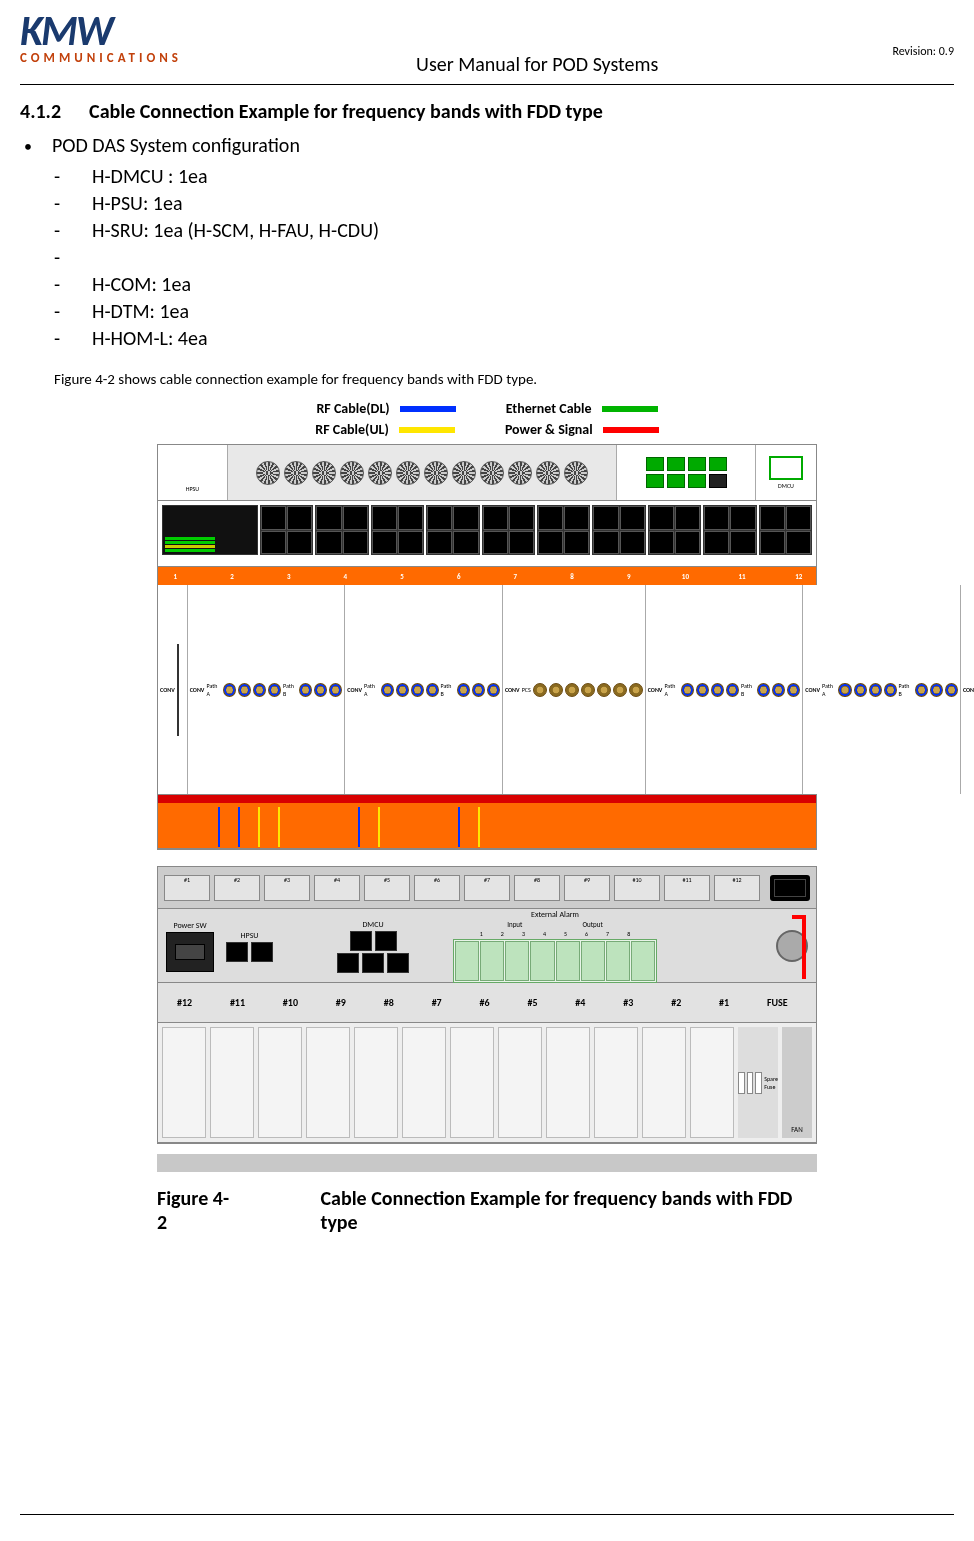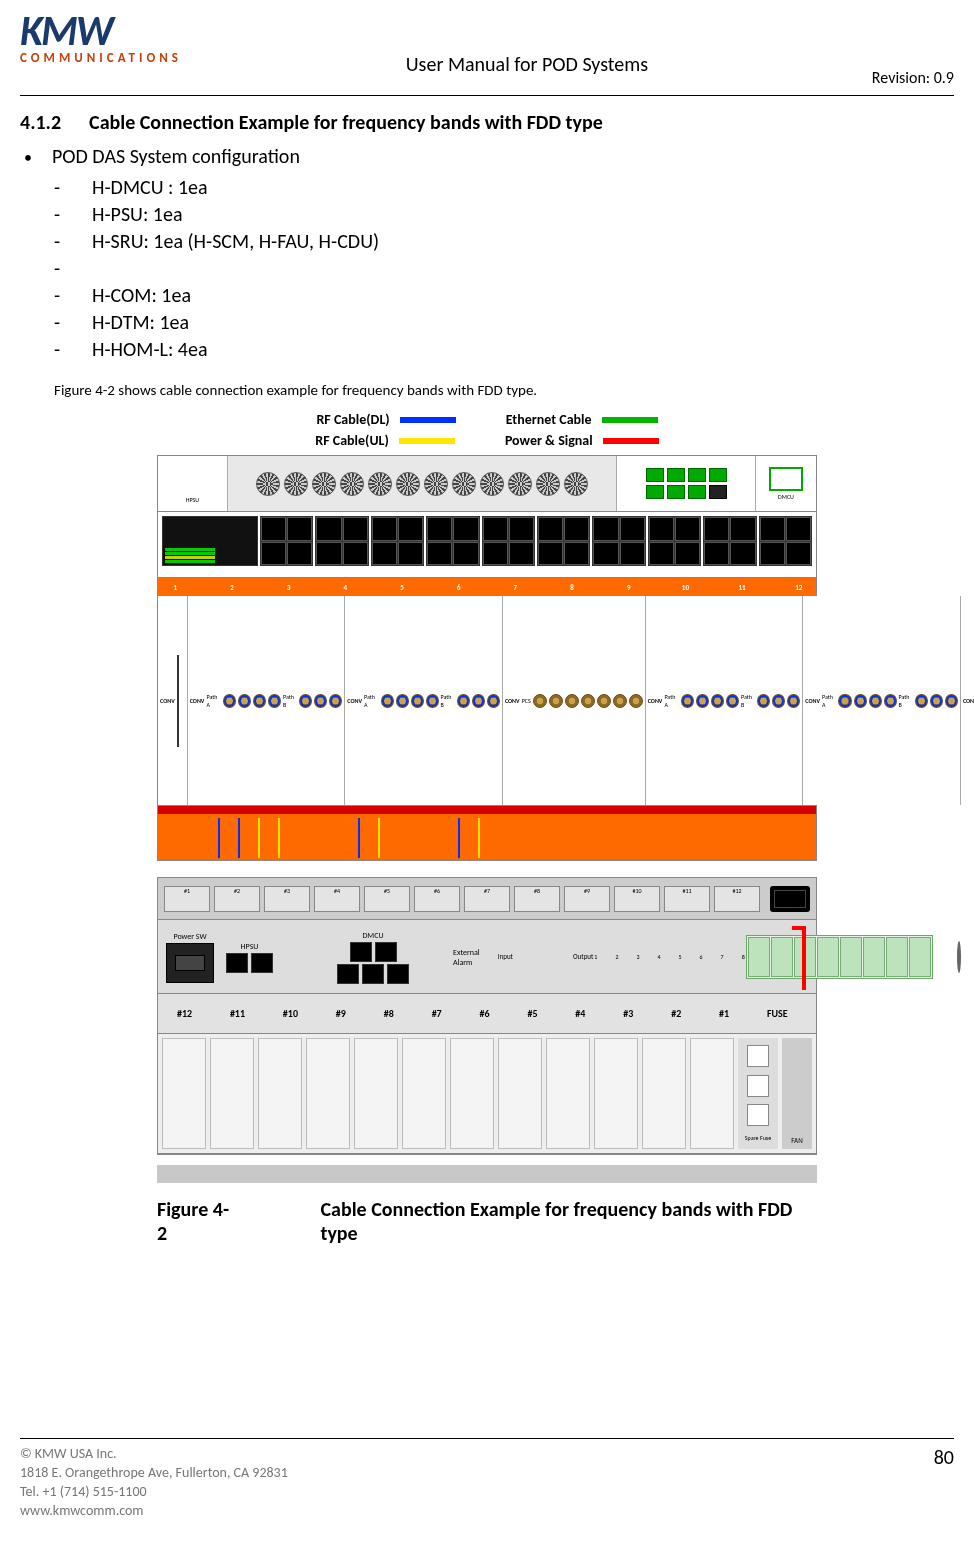--- a/index.html
+++ b/index.html
@@ -41,22 +41,22 @@
     letter-spacing: 4px;
     color: #c2410c;
     font-weight: 600;
     margin-top: -2px;
   }
   .header-center {
     font-size: 20px;
     margin-top: 42px;
   }
   .header-right {
-    font-size: 16px;
-    margin-top: 58px;
+    font-size: 12px;
+    margin-top: 34px;
   }
   .hr-line {
     border: none;
     border-top: 1px solid #000;
     margin: 4px 0 14px 0;
   }
   .section-heading {
     display: flex;
     gap: 28px;
     font-weight: 700;
@@ -260,21 +260,21 @@
   .term-block div{background:#bde3bd;border:1px solid #7a7;}
   .gnd{width:28px;height:28px;border-radius:50%;background:#aaa;border:2px solid #666;}
   .red-cable{
     position:absolute;right:10px;top:6px;width:10px;height:60px;
     border-right:4px solid #ff0000;border-top:4px solid #ff0000;
   }
   .c2-slotrow{height:40px;background:#e2e2e2;display:flex;align-items:center;justify-content:space-around;font-size:10px;font-weight:700;}
   .c2-big{height:120px;background:#eee;display:flex;padding:4px;gap:4px;position:relative;}
   .big-slot{flex:1;background:#f4f4f4;border:1px solid #bbb;}
   .fuse-side{
-    width:40px;background:#ddd;display:flex;flex-direction:column;
+    width:40px;background:#ddd;display:flex;flex-direction:row;
     align-items:center;justify-content:space-around;padding:4px 0;font-size:6px;gap:2px;
   }
   .mini-fuse{width:20px;height:20px;border:1px solid #888;background:#fff;}
   .fan-side{width:30px;background:#ccc;display:flex;align-items:flex-end;justify-content:center;padding-bottom:4px;font-size:7px;}
   .grey-bar{height:18px;background:#c8c8c8;margin-top:10px;}
 
   .figure-caption{
     display:flex;gap:84px;font-weight:700;font-size:20px;
     justify-content:center;margin-top:14px;
   }
@@ -736,21 +736,21 @@
               <div class="rj"></div>
               <div class="rj"></div>
             </div>
           <div class="rj-pair">
               <div class="rj"></div>
               <div class="rj"></div>
               <div class="rj"></div>
             </div>
         </div>
         <div style="flex:0 0 20px;"></div>
-        <div style="display:flex;align-items:center;gap:1px;">
+        <div style="display:flex;flex-direction:column;align-items:center;gap:1px;">
           <span style="font-size:8px;">External Alarm</span>
           <div style="display:flex;gap:60px;font-size:7px;">
             <span>Input</span>
             <span>Output</span>
           </div>
           <div style="display:flex;gap:18px;font-size:6px;">
             <span>1</span>
               <span>2</span>
             <span>3</span>
               <span>4</span>
@@ -817,24 +817,15 @@
     <div class="grey-bar"></div>
 
     <div class="figure-caption">
       <span>Figure 4-2</span>
       <span>Cable Connection Example for frequency bands with FDD type</span>
     </div>
   </div>
 
   <div class="footer">
     <hr class="footer-line">
-    <div class="footer-row">
-      <div class="footer-left">
-        <div>© KMW USA Inc.</div>
-        <div>1818 E. Orangethrope Ave, Fullerton, CA 92831</div>
-        <div>Tel. +1 (714) 515-1100</div>
-        <div>www.kmwcomm.com</div>
-      </div>
-      <div class="footer-right">80</div>
-    </div>
   </div>
 
 </div>
 
 </body></html>

